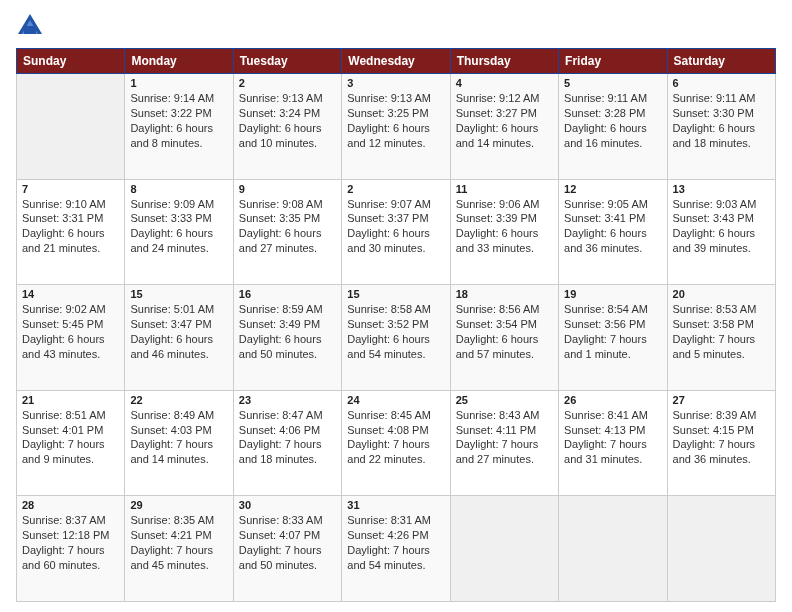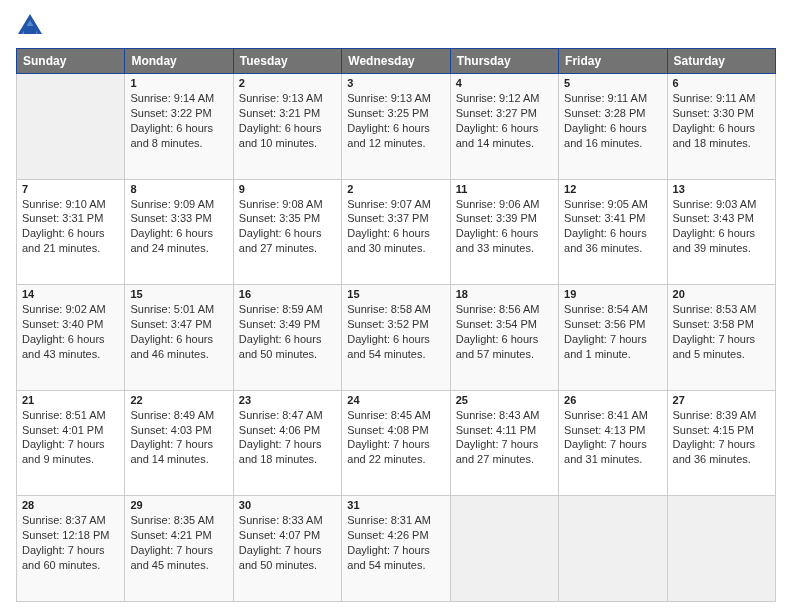--- a/index.html
+++ b/index.html
@@ -59,21 +59,21 @@
     .location {
       font-size: 13px;
       color: #444;
     }
     .calendar {
       width: 100%;
       border-collapse: collapse;
       flex: 1;
     }
     .calendar thead tr th {
-      background: #737373;
+      background: #7f1d1d;
       color: #fff;
       font-size: 12px;
       font-weight: bold;
       padding: 5px 6px;
       text-align: left;
       border: 1px solid #1a4499;
     }
     .calendar tbody tr td {
       vertical-align: top;
       border: 1px solid #ccc;
@@ -139,21 +139,21 @@
     </thead>
     <tbody>
     <tr>
           <td class="empty-cell"></td>
           <td>
             <span class="day-num">1</span>
             <div class="day-detail"><span>Sunrise: 9:14 AM</span><br><span>Sunset: 3:22 PM</span><br><span>Daylight: 6 hours and 8 minutes.</span></div>
           </td>
           <td>
             <span class="day-num">2</span>
-            <div class="day-detail"><span>Sunrise: 9:13 AM</span><br><span>Sunset: 3:21 PM</span><br><span>Daylight: 6 hours and 10 minutes.</span></div>
+            <div class="day-detail"><span>Sunrise: 9:13 AM</span><br><span>Sunset: 3:24 PM</span><br><span>Daylight: 6 hours and 10 minutes.</span></div>
           </td>
           <td>
             <span class="day-num">3</span>
             <div class="day-detail"><span>Sunrise: 9:13 AM</span><br><span>Sunset: 3:25 PM</span><br><span>Daylight: 6 hours and 12 minutes.</span></div>
           </td>
           <td>
             <span class="day-num">4</span>
             <div class="day-detail"><span>Sunrise: 9:12 AM</span><br><span>Sunset: 3:27 PM</span><br><span>Daylight: 6 hours and 14 minutes.</span></div>
           </td>
           <td>
@@ -191,21 +191,21 @@
             <div class="day-detail"><span>Sunrise: 9:05 AM</span><br><span>Sunset: 3:41 PM</span><br><span>Daylight: 6 hours and 36 minutes.</span></div>
           </td>
           <td>
             <span class="day-num">13</span>
             <div class="day-detail"><span>Sunrise: 9:03 AM</span><br><span>Sunset: 3:43 PM</span><br><span>Daylight: 6 hours and 39 minutes.</span></div>
           </td>
         </tr>
         <tr>
           <td>
             <span class="day-num">14</span>
-            <div class="day-detail"><span>Sunrise: 9:02 AM</span><br><span>Sunset: 3:40 PM</span><br><span>Daylight: 6 hours and 43 minutes.</span></div>
+            <div class="day-detail"><span>Sunrise: 9:02 AM</span><br><span>Sunset: 5:45 PM</span><br><span>Daylight: 6 hours and 43 minutes.</span></div>
           </td>
           <td>
             <span class="day-num">15</span>
             <div class="day-detail"><span>Sunrise: 5:01 AM</span><br><span>Sunset: 3:47 PM</span><br><span>Daylight: 6 hours and 46 minutes.</span></div>
           </td>
           <td>
             <span class="day-num">16</span>
             <div class="day-detail"><span>Sunrise: 8:59 AM</span><br><span>Sunset: 3:49 PM</span><br><span>Daylight: 6 hours and 50 minutes.</span></div>
           </td>
           <td>

